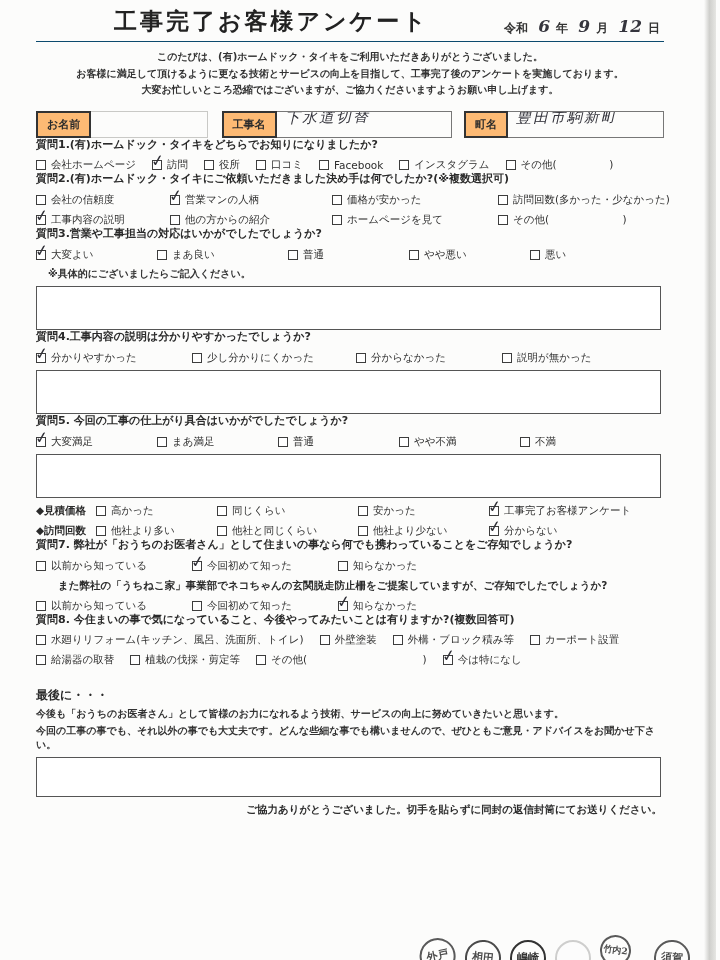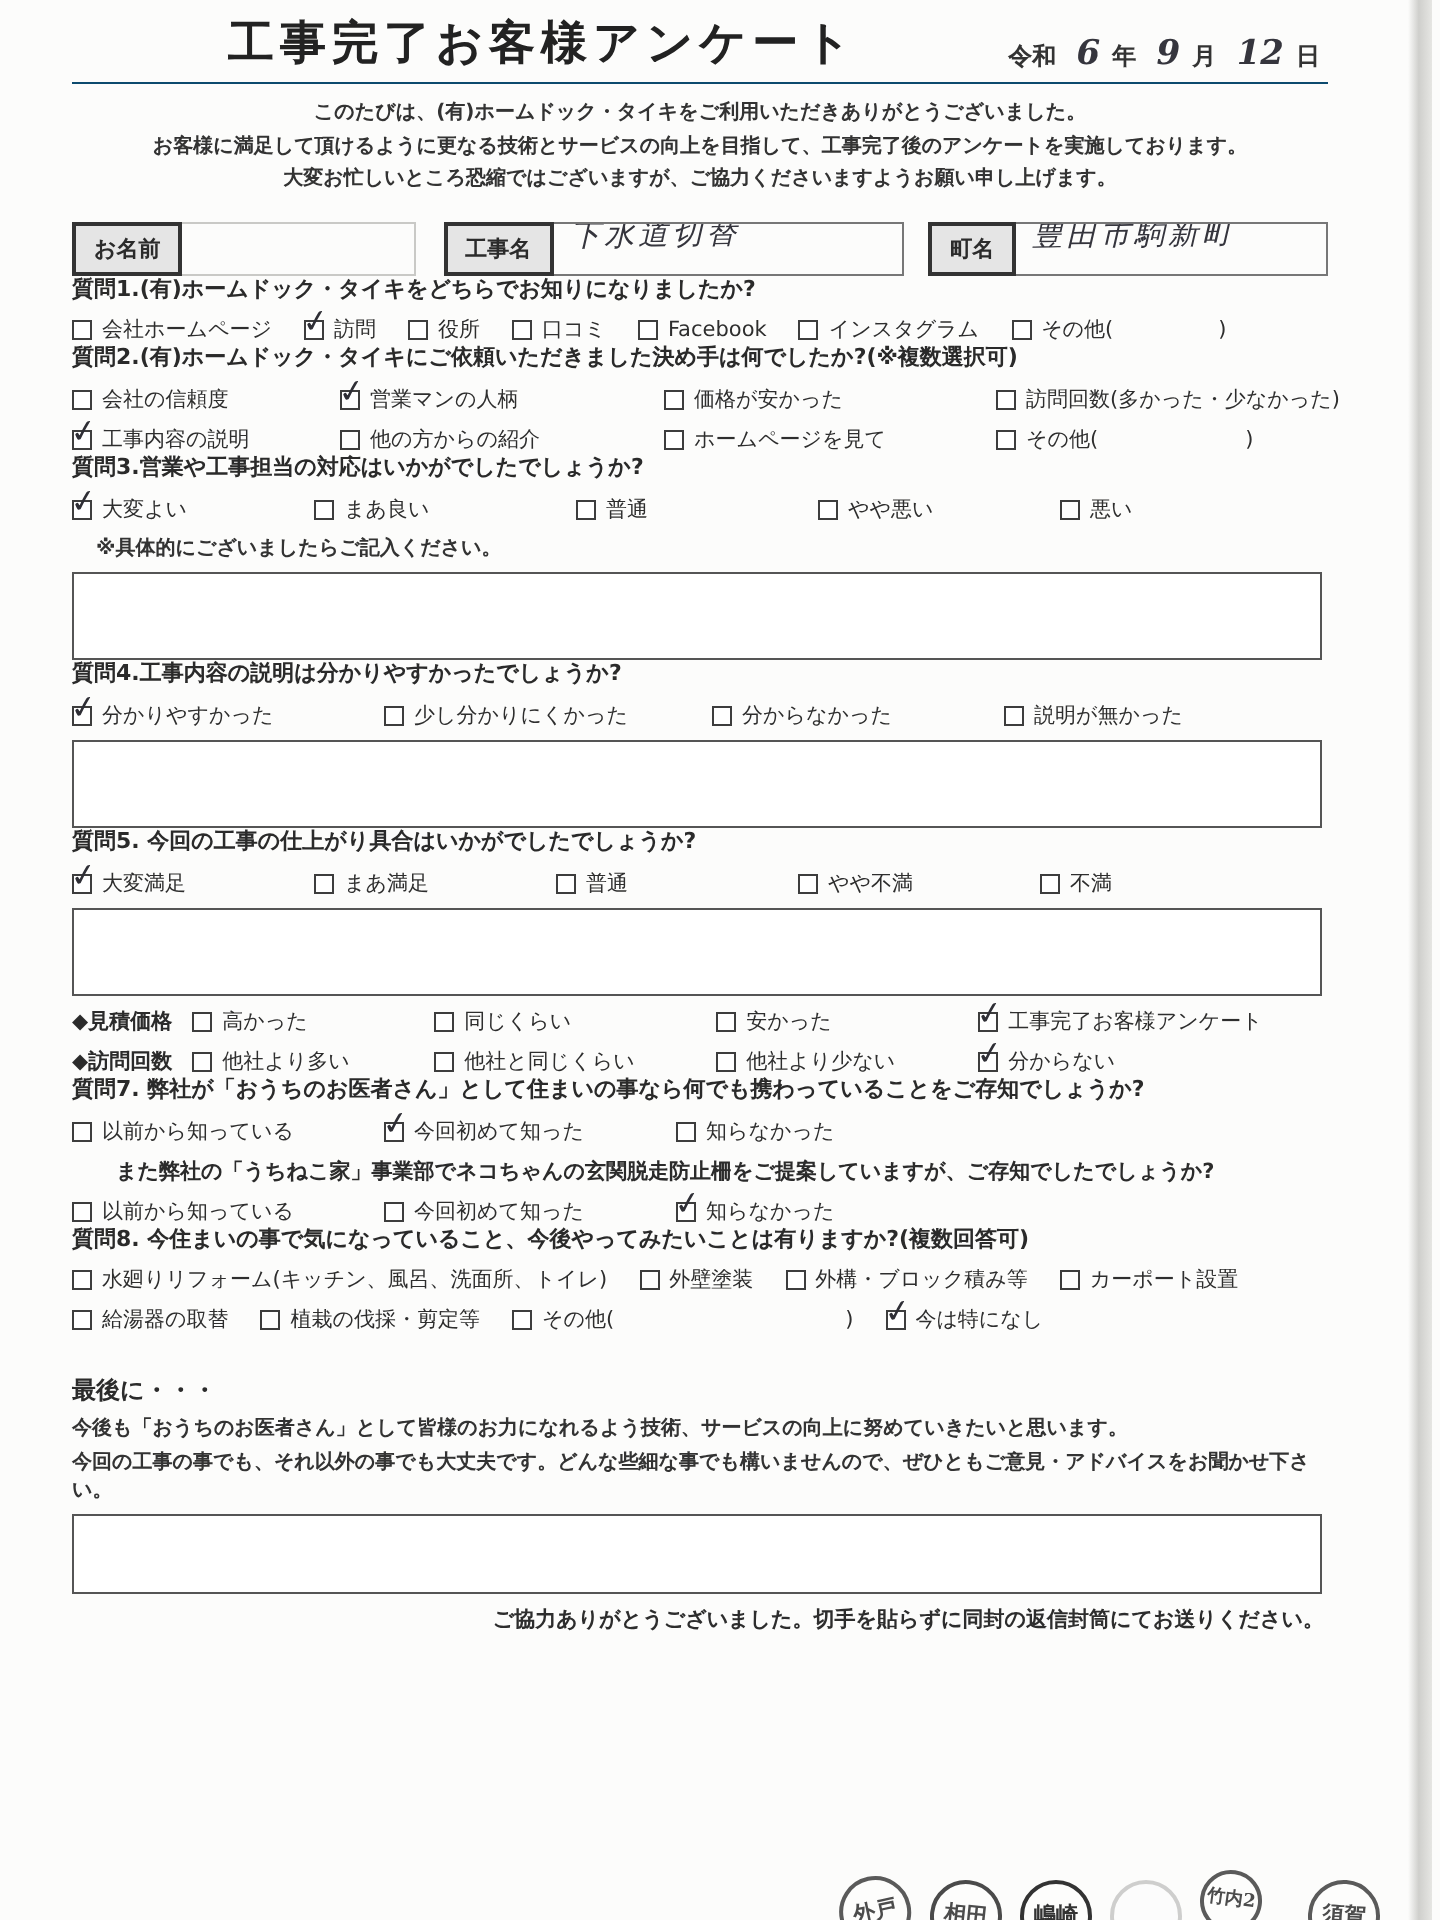--- a/index.html
+++ b/index.html
@@ -26,21 +26,21 @@
     color:#35353d; }
   .date-line .hand { font-size:17px; padding:0 6px; }
 
   
   .intro { margin-top:7px; text-align:center; font-size:10px; font-weight:bold;
     line-height:1.65; color:#333; }
 
   
   .info-row { display:flex; margin-top:12px; height:27px; font-size:11px; }
   .cell-label { border:2px solid #333; font-weight:bold; display:flex; align-items:center;
-    justify-content:center; padding:0 9px; background:#e5e5e5; white-space:nowrap; }
+    justify-content:center; padding:0 9px; background:#fdba74; white-space:nowrap; }
   .cell-value { border:1px solid #777; border-left:none; display:flex; align-items:flex-end;
     padding:10px 8px; white-space:nowrap; overflow:hidden; }
   .cell-value.ghost { border-color:#c9c9c6; }
   .cell-value .hand { font-size:15px; letter-spacing:2px; transform:rotate(-1deg); }
   .iv-name { width:118px; }
   .iv-work { width:178px; }
   .iv-town { width:158px; }
   .info-gap { width:14px; } .info-gap2 { width:12px; }
 
   

